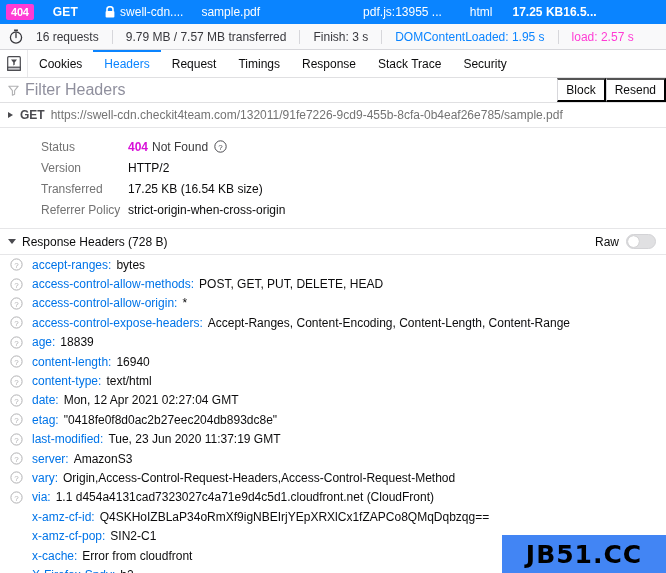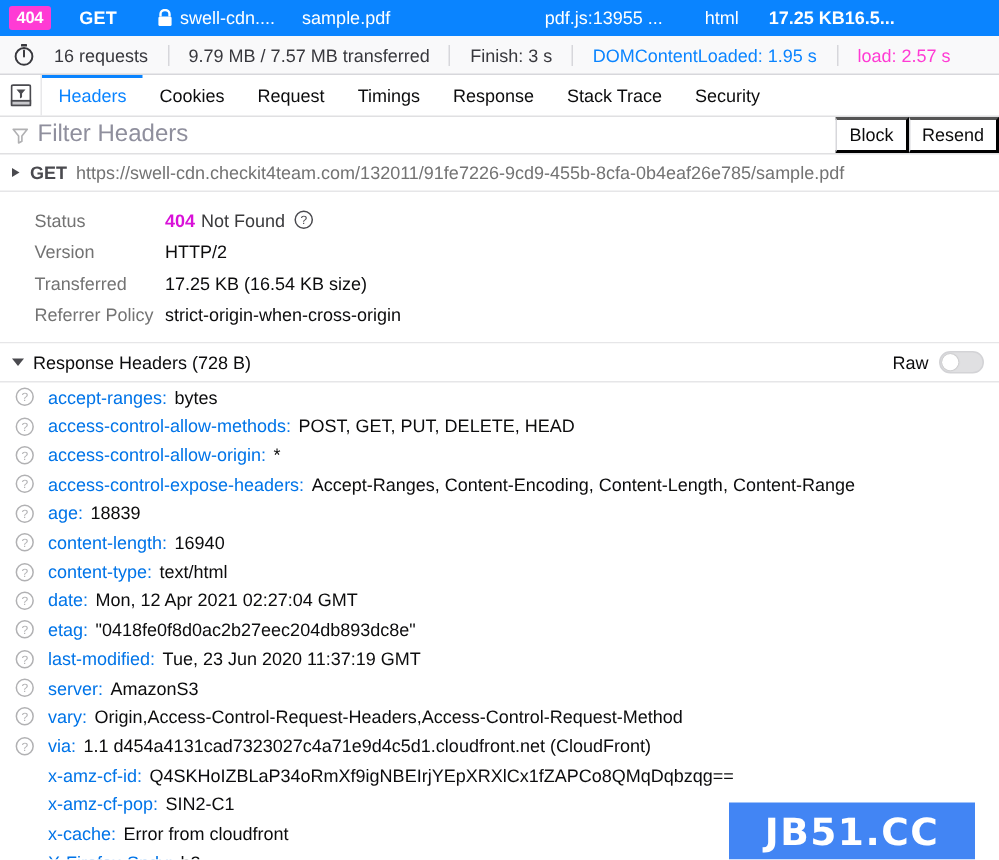--- a/index.html
+++ b/index.html
@@ -155,21 +155,21 @@
     border-top: 5px solid #4a4a4f;
     border-bottom: none;
     margin-right: 6px;
   }
   .url-method { font-weight: bold; color: #4a4a4f; margin-right: 6px; }
   .url-text { color: #737373; }
 
   
   .sum-table { padding: 8px 0 8px 0; border-bottom: 1px solid #e6e6e8; }
   .sum-line { display: flex; align-items: center; height: 21px; font-size: 12px; }
-  .sum-label { width: 110px; padding-left: 23px; color: #737373; }
+  .sum-label { width: 110px; padding-left: 23px; color: #737373; margin-left: 18px; }
   .sum-value { color: #0c0c0d; display: flex; align-items: center; }
   .status-code { color: #b5008f; color: #d811d8; font-weight: bold; margin-right: 4px; }
   .status-text { color: #3a3a3c; }
   .help-icon { margin-left: 6px; display: inline-flex; align-items: center; }
 
   
   .section-head {
     height: 26px;
     display: flex;
     align-items: center;
@@ -207,29 +207,29 @@
     white-space: nowrap;
     overflow: hidden;
   }
   .hrow .q { width: 22px; flex: none; display: flex; align-items: center; }
   .hname { color: #0074e8; }
   .hval { color: #0c0c0d; margin-left: 5px; }
 
   
   .watermark {
     position: absolute;
-    right: 16px;
+    right: 0;
     bottom: 0;
     width: 164px;
     height: 38px;
     background: #4285f4;
     display: flex;
     align-items: center;
     justify-content: center;
-    color: #ffffff;
+    color: #000000;
     font-family: "DejaVu Sans", sans-serif;
     font-weight: bold;
     font-size: 25px;
     letter-spacing: 1px;
   }
   body { position: relative; }
 </style>
 </head>
 <body>
 
@@ -270,25 +270,25 @@
 </div>
 
 <div class="tabs-bar">
   <div class="panel-toggle">
     <svg width="14" height="15" viewBox="0 0 14 15" aria-hidden="true">
       <rect x="0.7" y="0.7" width="12.6" height="13.6" rx="1" fill="none" stroke="#4a4a4f" stroke-width="1.2"></rect>
       <path d="M4 3.6h6l-2.3 2.8v2.4l-1.4 0.8V6.4z" fill="#4a4a4f"></path>
       <rect x="0.7" y="11.2" width="12.6" height="3.1" fill="#c8c8cc" stroke="#4a4a4f" stroke-width="1.2"></rect>
     </svg>
   </div>
+  <div class="tab">
+      <span>Cookies</span>
+    </div>
   <div class="tab active">
       <span>Headers</span>
-    </div>
-  <div class="tab">
-      <span>Cookies</span>
     </div>
   <div class="tab">
       <span>Request</span>
     </div>
   <div class="tab">
       <span>Timings</span>
     </div>
   <div class="tab">
       <span>Response</span>
     </div>

